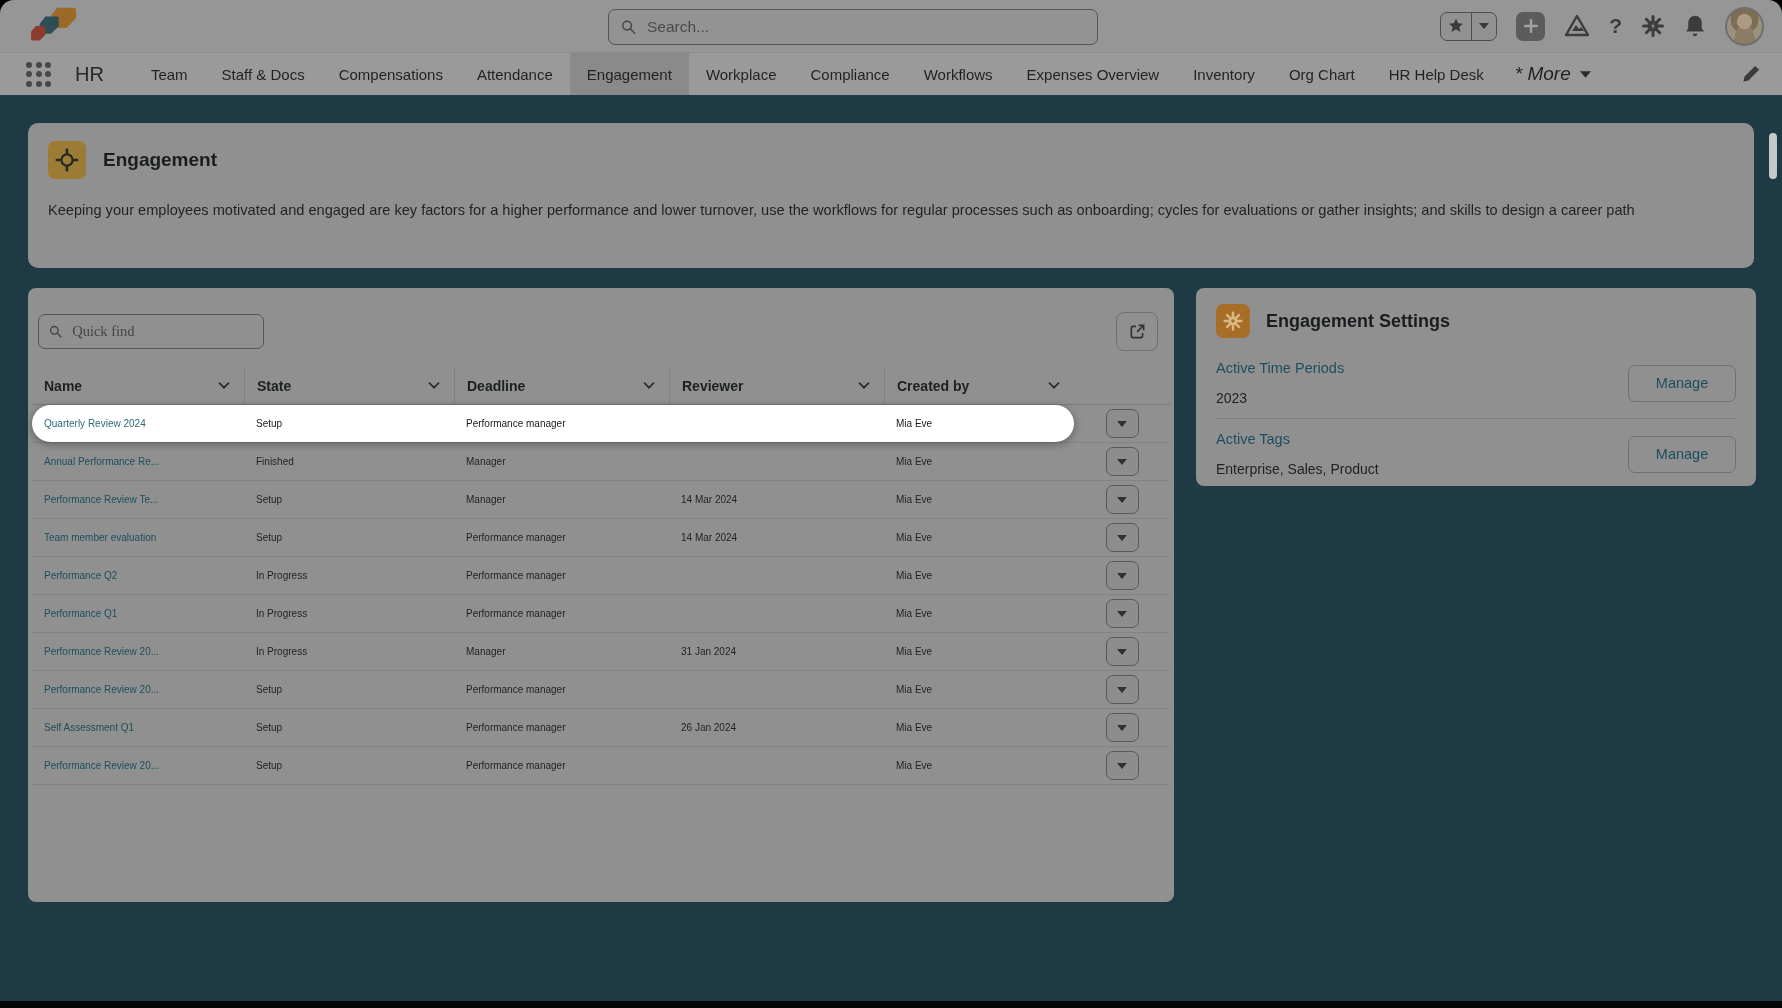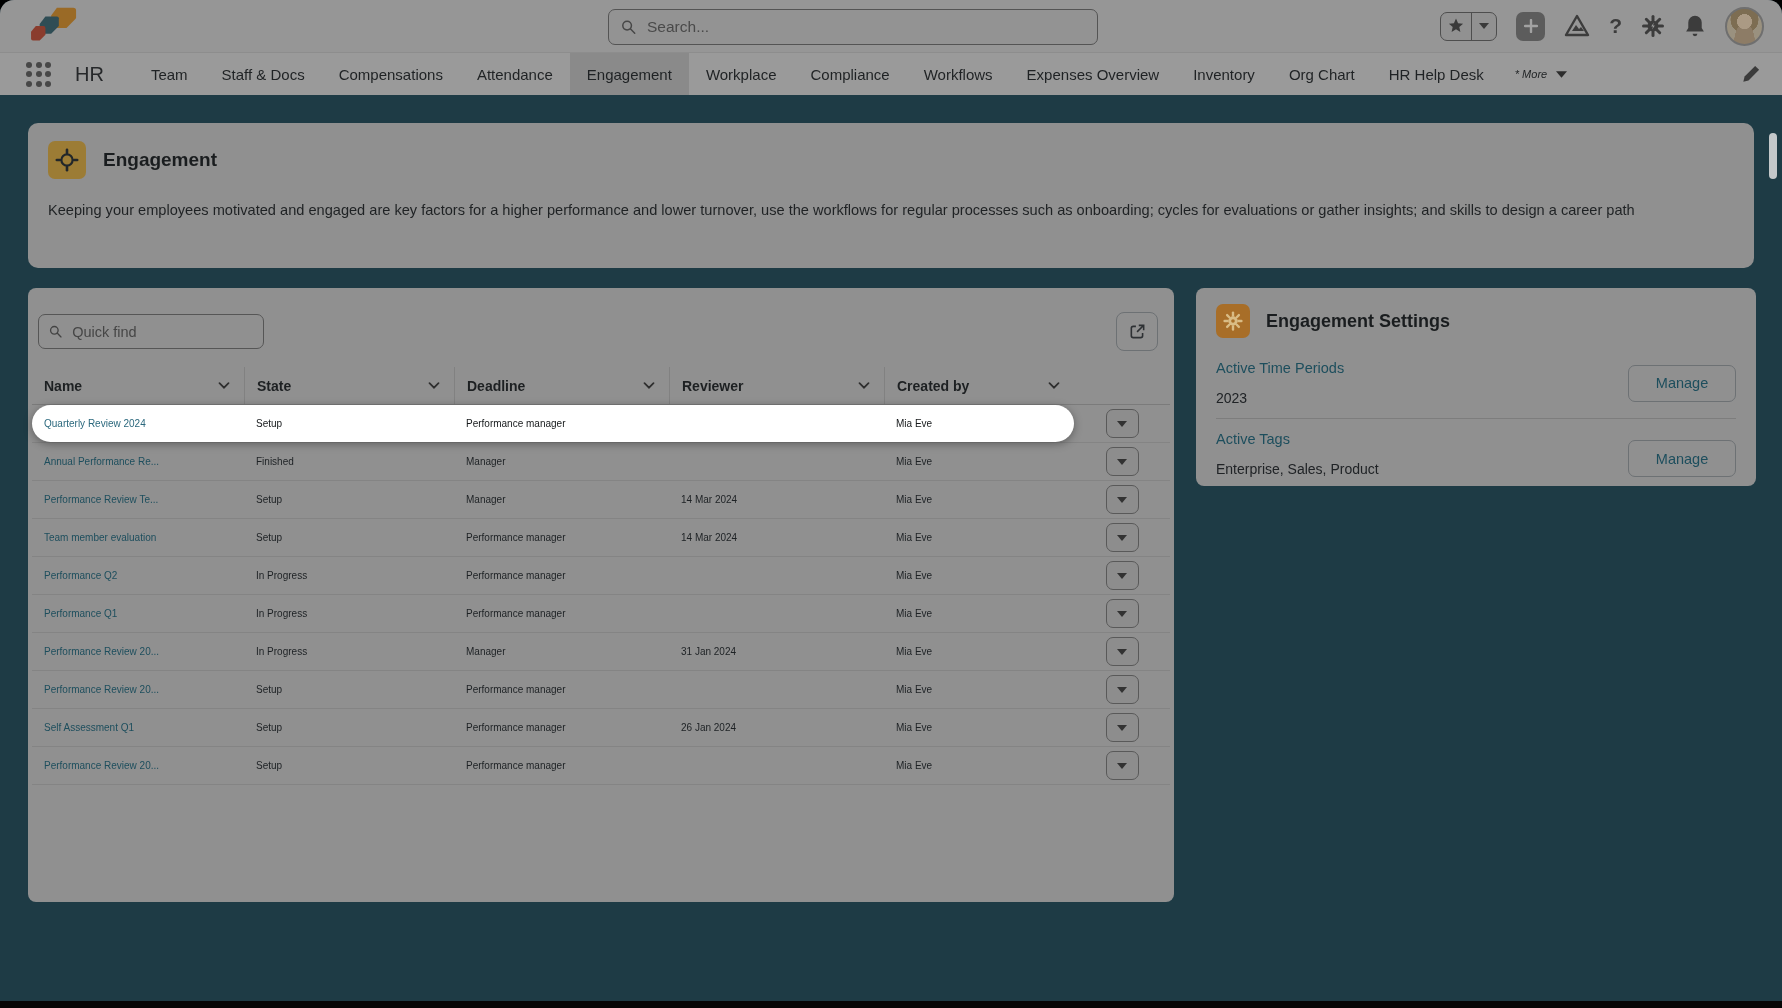--- a/index.html
+++ b/index.html
@@ -31,21 +31,21 @@
       radial-gradient(circle at 50% 30%, #7d6d52 0 46%, #9a917f 47%);}
   
   .navbar{position:absolute;top:53px;left:0;right:0;height:42px;background:#9a9a9a;
     display:flex;align-items:center;padding:0 18px;box-sizing:border-box;}
   .waffle{display:grid;grid-template-columns:repeat(3,6px);grid-gap:3.5px;margin-left:8px;cursor:pointer;}
   .waffle i{width:6px;height:6px;border-radius:50%;background:#474747;}
   .app-name{font-size:20px;color:#26282a;margin:0 30px 0 24px;}
   .nav-items{display:flex;align-items:center;height:100%;}
   .nav-item{padding:0 17px;height:100%;display:flex;align-items:center;font-size:15px;color:#1f2224;cursor:pointer;white-space:nowrap;}
   .nav-item.active{background:#8a8a8a;}
-  .more-item{padding:0 14px;height:100%;display:flex;align-items:center;gap:9px;font-size:11px;
+  .more-item{padding:0 14px;height:100%;display:flex;align-items:center;gap:9px;font-size:19px;
     font-style:italic;color:#1f2224;cursor:pointer;}
   .nav-pencil{position:absolute;right:22px;color:#3b3b3b;cursor:pointer;display:flex;}
   
   .page-header{position:absolute;left:28px;top:123px;width:1726px;height:145px;background:#909090;
     border-radius:10px;box-sizing:border-box;padding:18px 20px;}
   .ph-top{display:flex;align-items:center;gap:17px;}
   .ph-icon{width:38px;height:38px;border-radius:7px;background:#9c7c35;color:#22272a;
     display:flex;align-items:center;justify-content:center;}
   .ph-title{font-size:19px;font-weight:bold;color:#1a1d1f;}
   .ph-desc{margin-top:19px;font-size:14.6px;line-height:24px;color:#1f2224;max-width:1620px;}
@@ -53,21 +53,21 @@
   .list-card{position:absolute;left:28px;top:288px;width:1146px;height:614px;background:#909090;
     border-radius:8px;box-sizing:border-box;}
   .tabs{display:flex;align-items:flex-end;gap:27px;padding:0 10px;height:63px;
     border-bottom:1px solid #7b7b7b;box-sizing:border-box;}
   .tab{font-size:15px;color:#1e2224;padding:0 2px 17px;cursor:pointer;white-space:nowrap;}
   .tab.active{font-weight:bold;border-bottom:3.5px solid #1d4651;padding-bottom:13.5px;}
   .toolbar{display:flex;align-items:center;padding:24px 16px 12px 10px;}
   .quickfind{width:226px;height:35px;border:1.5px solid #565656;border-radius:7px;
     display:flex;align-items:center;padding:0 10px;box-sizing:border-box;color:#434343;background:transparent;}
   .quickfind input{border:none;background:transparent;outline:none;font-size:14.5px;color:#333;
-    margin-left:8px;width:100%;font-family:Liberation Sans, sans-serif;}
+    margin-left:8px;width:100%;font-family:Liberation Serif, serif;}
   .quickfind input::placeholder{color:#464646;opacity:1;}
   .toolbar-right{margin-left:auto;display:flex;align-items:center;gap:27px;}
   .btn{height:37px;padding:0 18px;border:1px solid #6d7174;border-radius:7px;background:transparent;
     color:#1d4e5d;font-size:14.5px;display:flex;align-items:center;justify-content:center;
     cursor:pointer;font-family:inherit;white-space:nowrap;}
   .icon-btn{width:42px;height:39px;padding:0;color:#2e3134;border-radius:8px;}
   
   .table{margin:4px 4px 0;}
   .thead{display:grid;grid-template-columns:212px 210px 215px 215px 1fr 96px;height:37px;
     align-items:stretch;border-bottom:1px solid #7b7b7b;}
@@ -86,21 +86,21 @@
   .action-btn{width:31px;height:27px;border:1.5px solid #595959;border-radius:7px;background:#8d8d8d;
     color:#323232;display:flex;align-items:center;justify-content:center;cursor:pointer;}
   
   .settings-card{position:absolute;left:1196px;top:288px;width:560px;height:198px;background:#909090;
     border-radius:8px;box-sizing:border-box;padding:16px 20px 0;}
   .sc-head{display:flex;align-items:center;gap:16px;margin-bottom:10px;}
   .sc-icon{width:34px;height:34px;border-radius:7px;background:#a86e28;color:#d9bc85;
     display:flex;align-items:center;justify-content:center;}
   .sc-title{font-size:18px;font-weight:bold;color:#1a1d1f;}
   .sc-section{display:flex;align-items:center;padding:12px 0;}
-  .sc-section.divided{border-top:1px solid #7d7d7d;align-items:flex-end;}
+  .sc-section.divided{border-top:1px solid #7d7d7d;}
   .sc-text{display:flex;flex-direction:column;gap:14px;}
   .sc-label{font-size:14.5px;color:#1d4e5d;cursor:pointer;}
   .sc-value{font-size:14px;color:#202326;}
   .sc-btn{margin-left:auto;width:108px;}
   
   .scroll-thumb{position:absolute;right:5px;top:133px;width:8px;height:46px;border-radius:4px;background:#c4c8ca;cursor:pointer;}
   .bottom-strip{position:absolute;left:0;right:0;bottom:0;height:7px;background:#060606;}
 </style>
 </head>
 <body>

